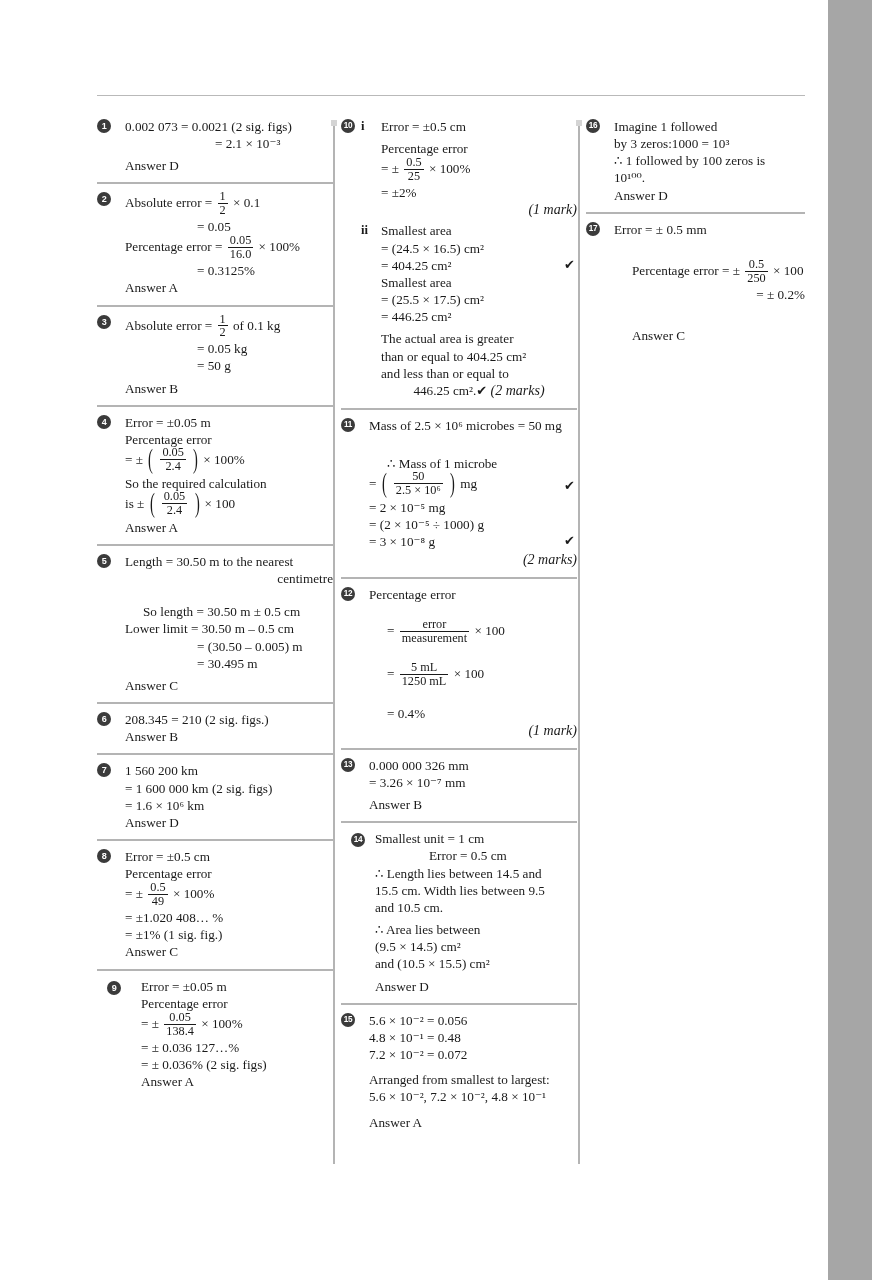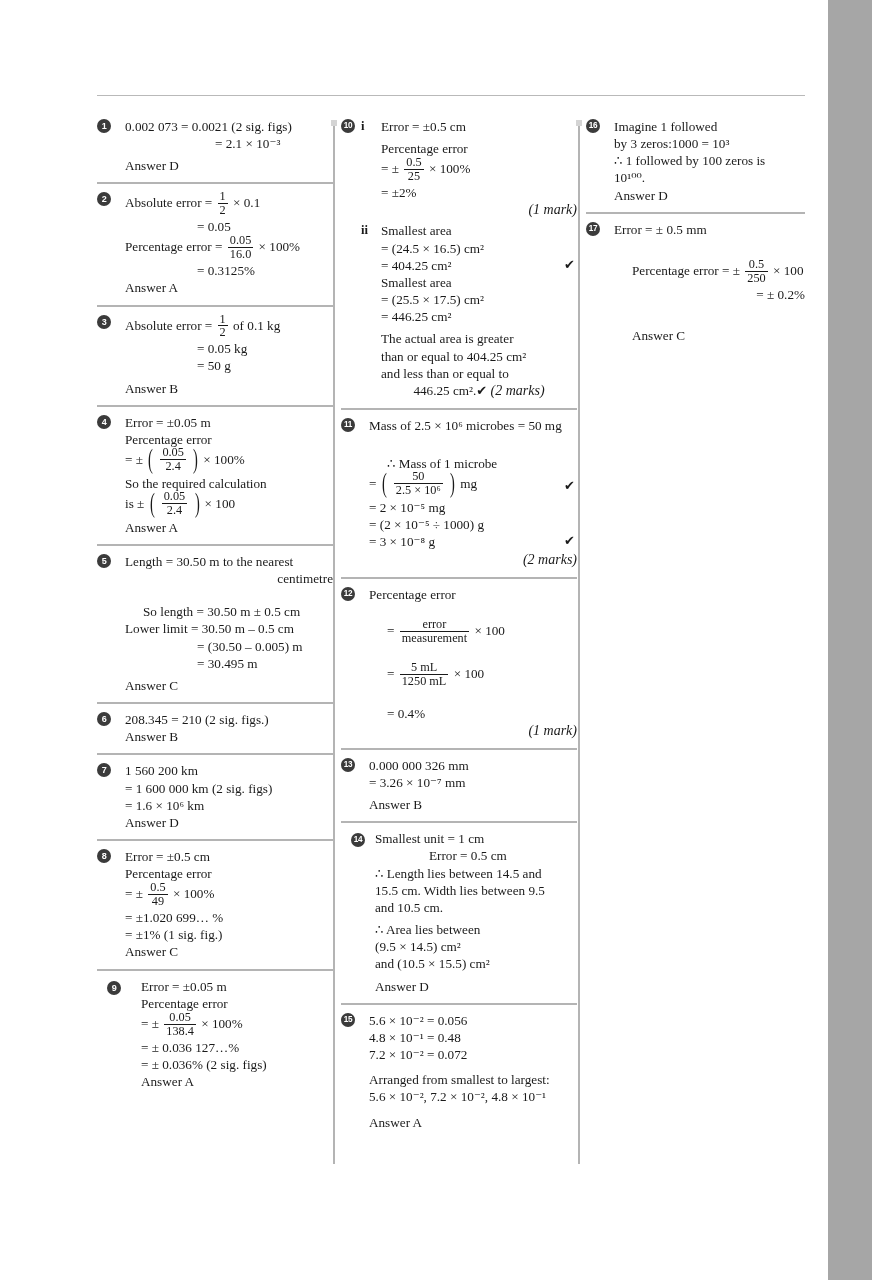--- a/index.html
+++ b/index.html
@@ -347,21 +347,21 @@
         <div class="ln">Error = ±0.5 cm</div>
         <div class="ln">Percentage error</div>
         <div class="ln">
           <span>= ±</span>
           <span class="frac">
             <span class="num">0.5</span>
             <span class="den">49</span>
           </span>
           <span>× 100%</span>
         </div>
-        <div class="ln">= ±1.020 699… %</div>
+        <div class="ln">= ±1.020 408… %</div>
         <div class="ln">= ±1%    (1 sig. fig.)</div>
         <div class="ln">Answer C</div>
       </div>
     </div>
 
     <div class="block">
       <div class="block-body" style="padding-left:44px;">
         <span class="badge" style="left:10px;top:3px;">9</span>
         <div class="ln">Error =  ±0.05 m</div>
         <div class="ln">Percentage error</div>

